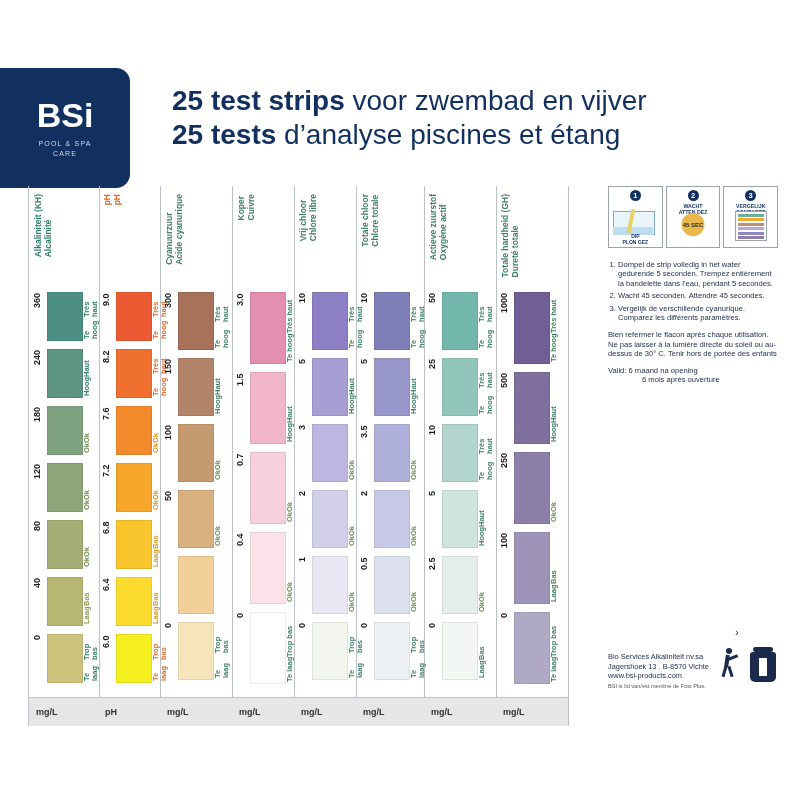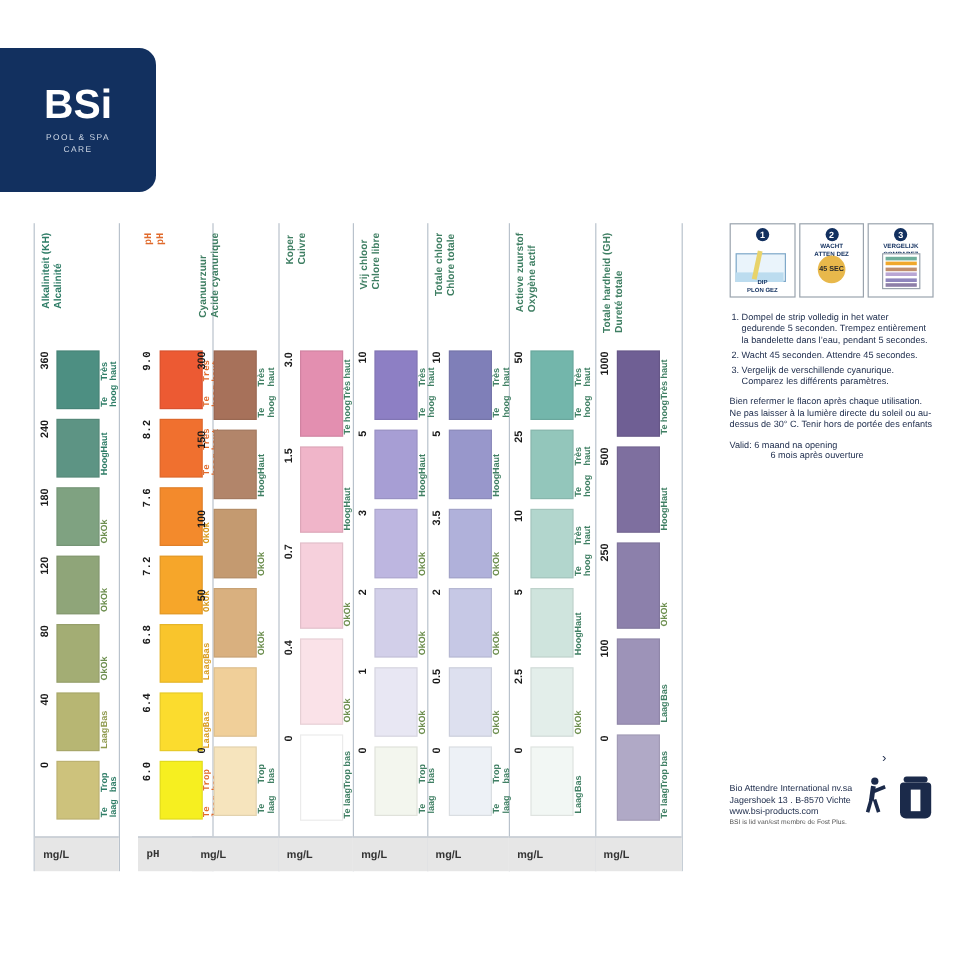--- a/index.html
+++ b/index.html
@@ -6,21 +6,21 @@
   body{
     width:800px;height:800px;
     background:#ffffff;
     font-family:"Liberation Sans", sans-serif;
     color:#1b2a4a;
     overflow:hidden;
   }
   .page{position:relative;width:800px;height:800px;}
 
   
-  .header{position:absolute;left:0;top:40px;width:800px;height:120px;}
+  .header{position:absolute;left:0;top:68px;width:800px;height:120px;}
   .logo-box{
     position:absolute;left:0;top:0;width:130px;height:120px;
     background:#12305f;border-radius:0 14px 14px 0;
     display:flex;flex-direction:column;align-items:center;justify-content:center;
   }
   .logo-text{
     color:#ffffff;font-weight:bold;font-size:34px;letter-spacing:0px;line-height:34px;
     font-family:"Liberation Sans", sans-serif;
   }
   .logo-sub{
@@ -123,20 +123,28 @@
 <div class="page">
 
   <div class="header">
     <div class="logo-box">
       <div class="logo-text">BSi</div>
       <div class="logo-sub">
         <span>POOL &amp; SPA</span><br>
         <span>CARE</span>
       </div>
     </div>
+    <div class="title-wrap">
+      <div class="title-line">
+        <b>25 test strips</b><span> voor zwembad en vijver</span>
+      </div>
+      <div class="title-line">
+        <b>25 tests</b><span> d’analyse piscines et étang</span>
+      </div>
+    </div>
   </div>
 
   <div class="chart" id="chart">
       <div class="col" style="left: 0px; width: 70px;">
         <div class="col-title" style="color: rgb(47, 125, 103);">
           <span>Alkaliniteit (KH)</span>
           <span>Alcalinité</span>
         </div>
         <div class="swatches">
           <div class="row" style="height: 57px;">
@@ -193,21 +201,21 @@
             <div class="lab" style="height: 47px; color: rgb(47, 125, 103);">
               <span>Te laag</span>
               <span>Trop bas</span>
             </div>
           </div>
         </div>
         <div class="unitbar">
           <span>mg/L</span>
         </div>
       </div>
-      <div class="col" style="left: 87px; width: 62px; font-family: Liberation Mono, monospace;">
+      <div class="col" style="left: 70px; width: 62px;">
         <div class="col-title" style="color: rgb(224, 106, 43);">
           <span>pH</span>
           <span>pH</span>
         </div>
         <div class="swatches">
           <div class="row" style="height: 57px;">
             <div class="val" style="height: 49px;">9.0</div>
             <div class="sw" style="height: 47px; background: rgb(236, 90, 51);"></div>
             <div class="lab" style="height: 47px; color: rgb(224, 106, 43);">
               <span>Te hoog</span>
@@ -678,19 +686,19 @@
       </div>
       <div class="arrow">›</div>
       <div class="bin">
         <div class="bin-lid"></div>
           <div class="bin-body"></div>
           <div class="bin-cross"></div>
       </div>
     </div>
 
     <div class="footer">
-      <div>Bio Attendre International nv.sa</div>
+      <div>Bio Services Alkaliniteit nv.sa</div>
       <div>Jagershoek 13 . B-8570 Vichte</div>
       <div>www.bsi-products.com</div>
       <div class="tiny">BSI is lid van/est membre de Fost Plus.</div>
     </div>
   </div>
 </div>
 
 </body></html>

